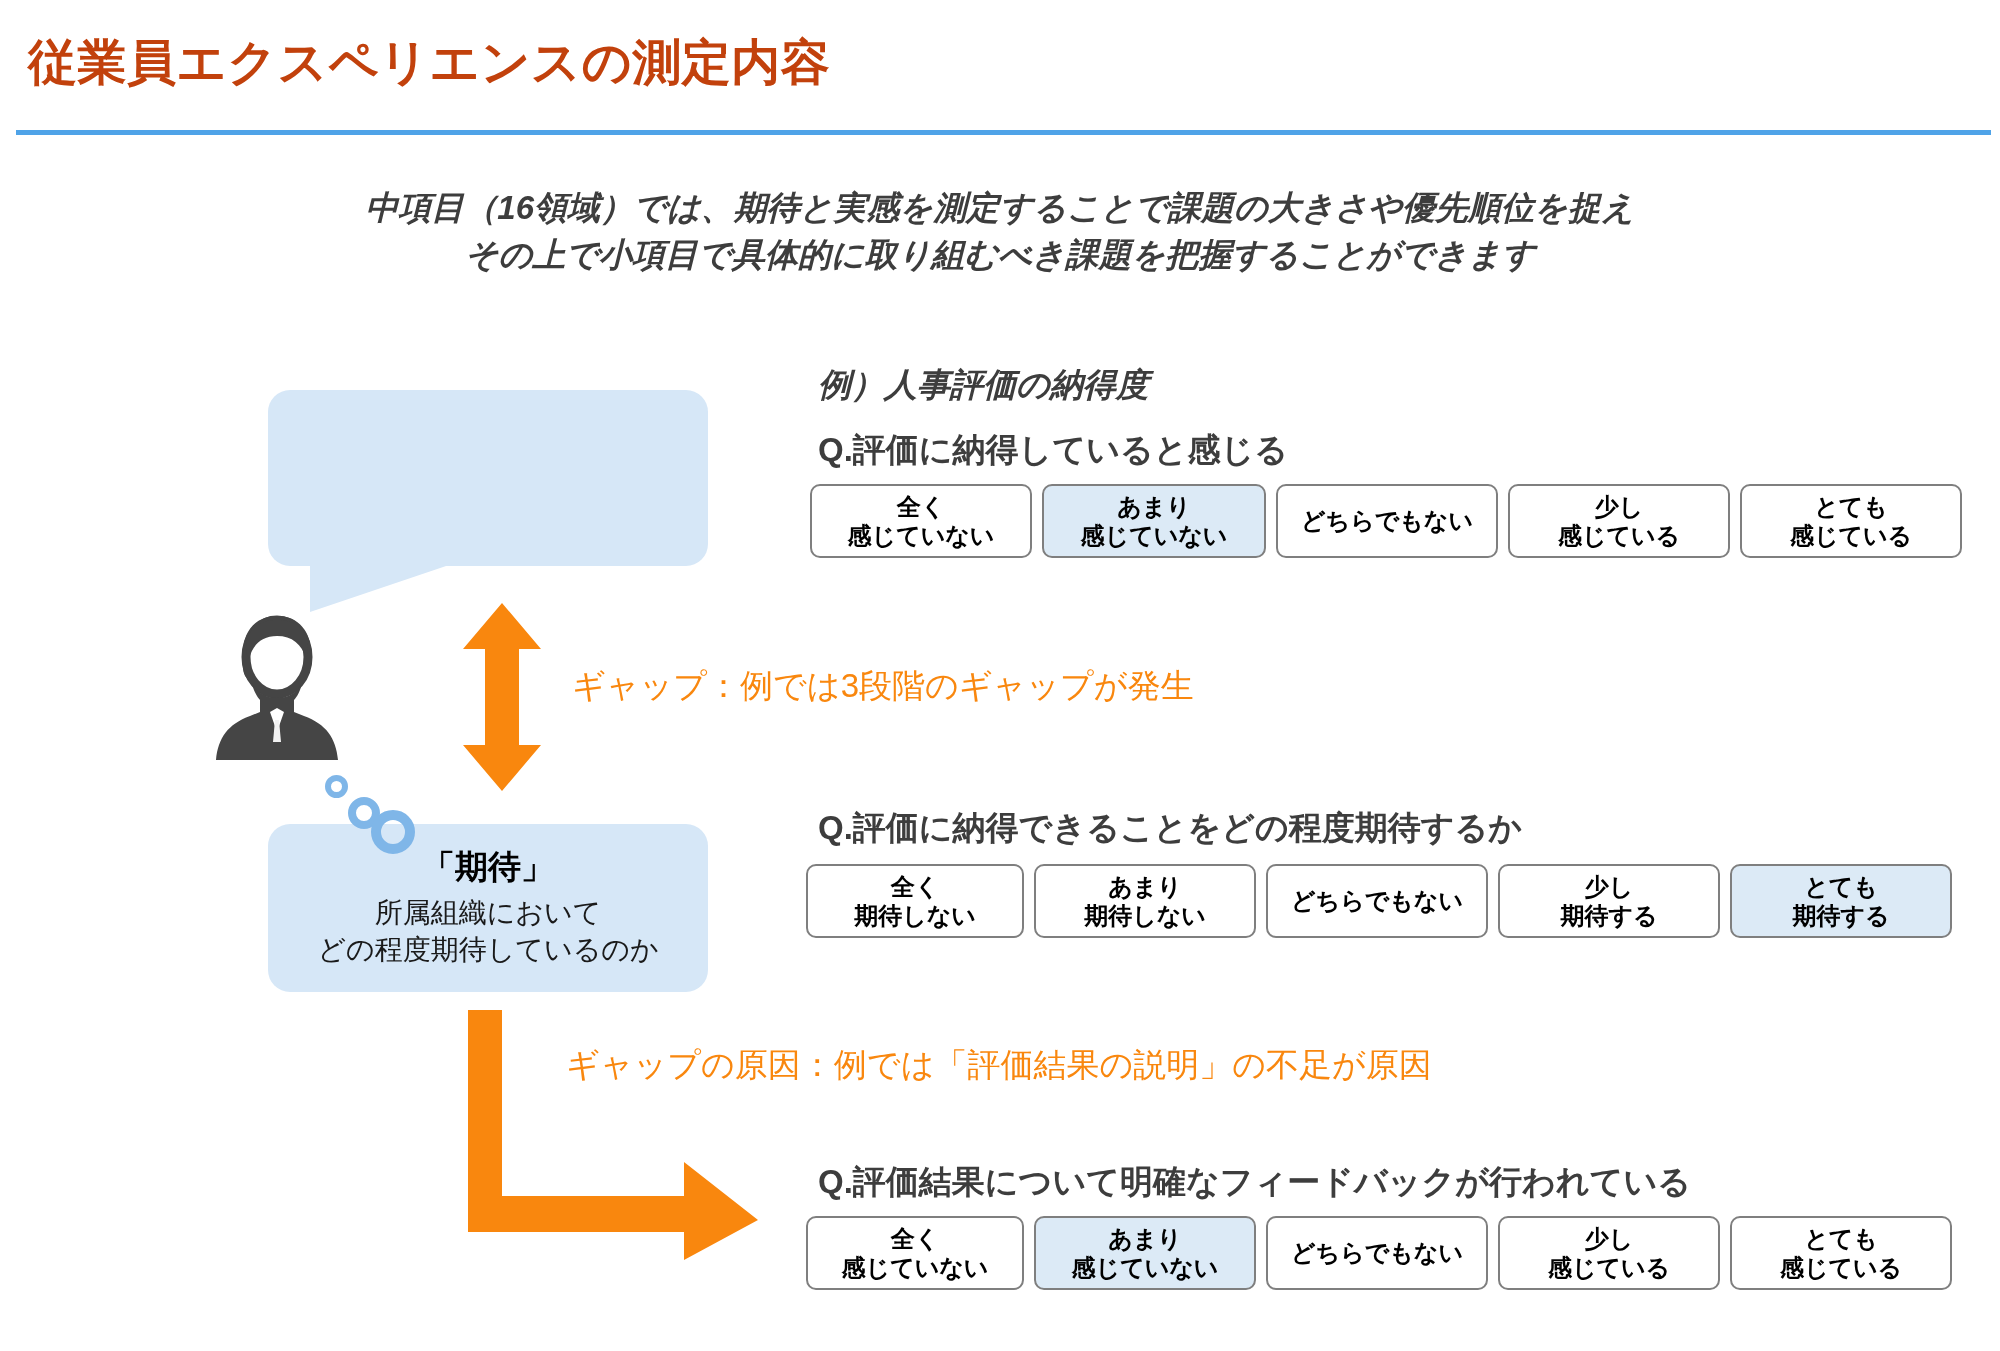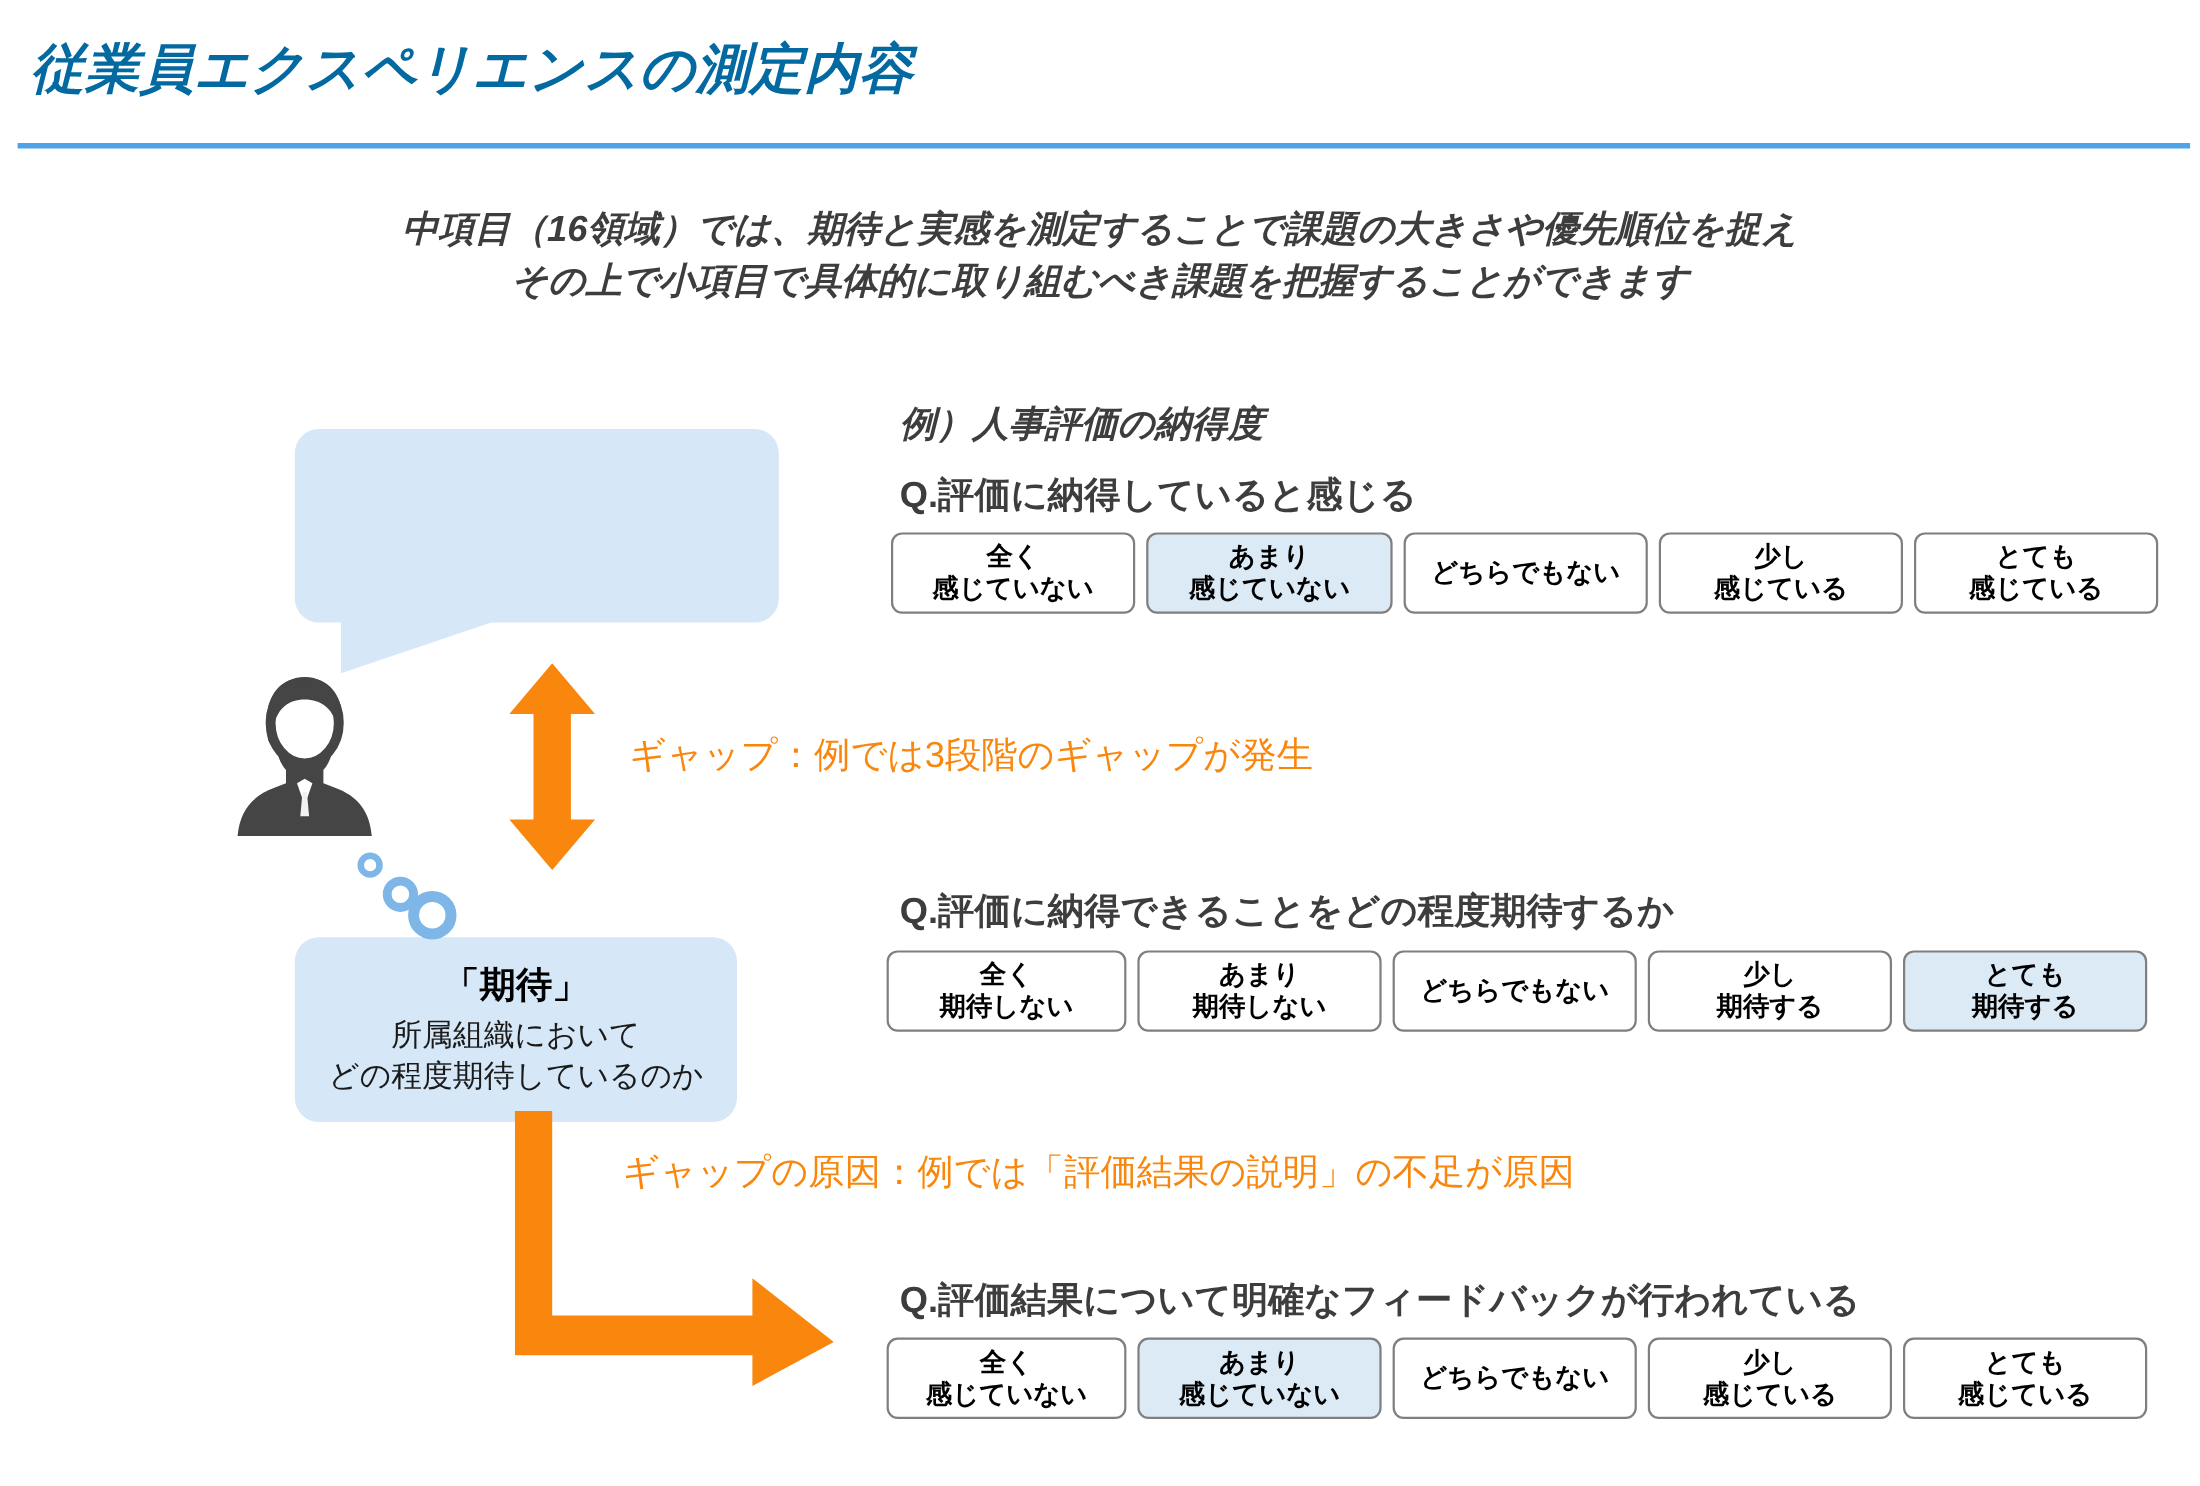--- a/index.html
+++ b/index.html
@@ -17,24 +17,23 @@
     -webkit-font-smoothing: antialiased;
   }
 
   
   .slide-title {
     position: absolute;
     left: 28px;
     top: 30px;
     font-size: 49px;
     font-weight: bold;
-    color: #0369a1;
+    color: #c2410c;
     letter-spacing: 0.5px;
     white-space: nowrap;
-    font-style: italic;
   }
   .title-rule {
     position: absolute;
     left: 16px;
     top: 130px;
     width: 1975px;
     height: 5px;
     background: #4FA3E8;
   }
 
@@ -91,23 +90,22 @@
     width: 0;
     height: 0;
     border-left: 0 solid transparent;
     border-top: 48px solid #D6E7F7;
     border-right: 142px solid transparent;
   }
 
   #bubble-expect {
     left: 268px;
     top: 824px;
-    width: 402px;
+    width: 440px;
     height: 168px;
-    margin-top: 28px;
   }
 
   
   .thought-dot {
     position: absolute;
     border-radius: 50%;
     background: transparent;
     border-style: solid;
     border-color: #7FB6E8;
   }

